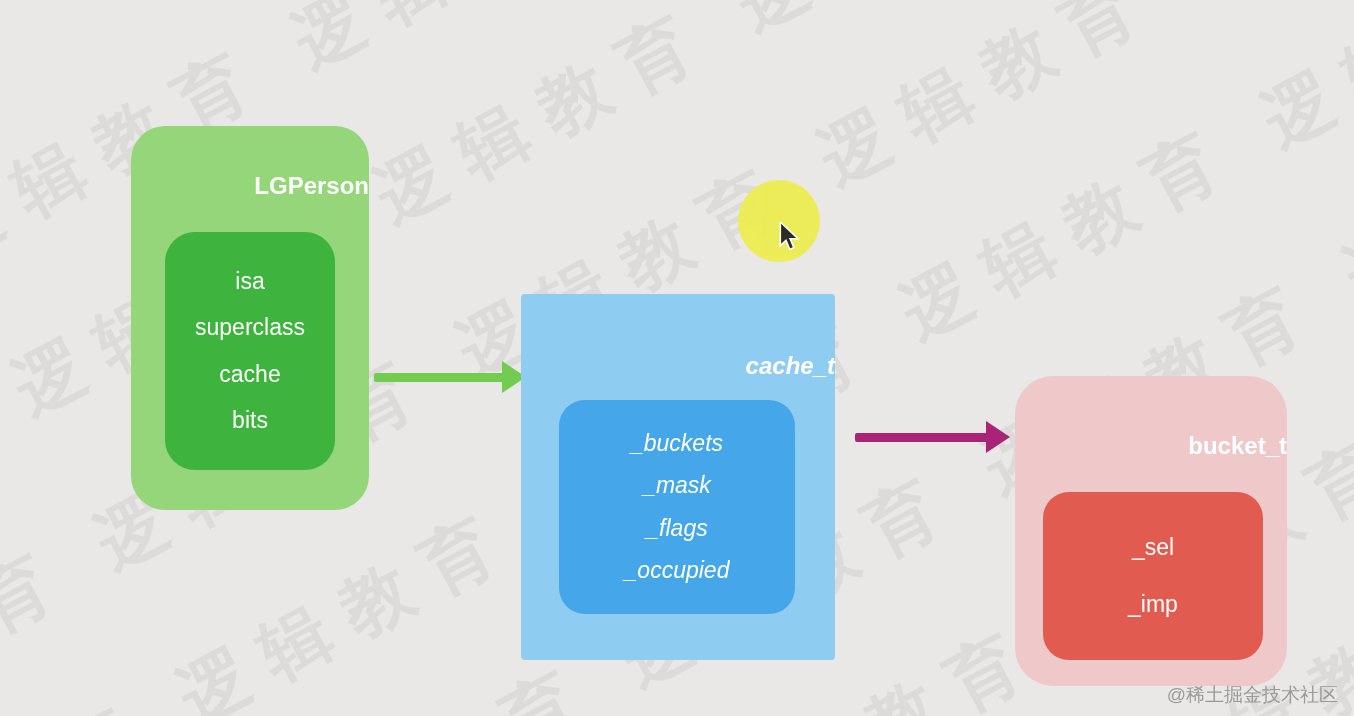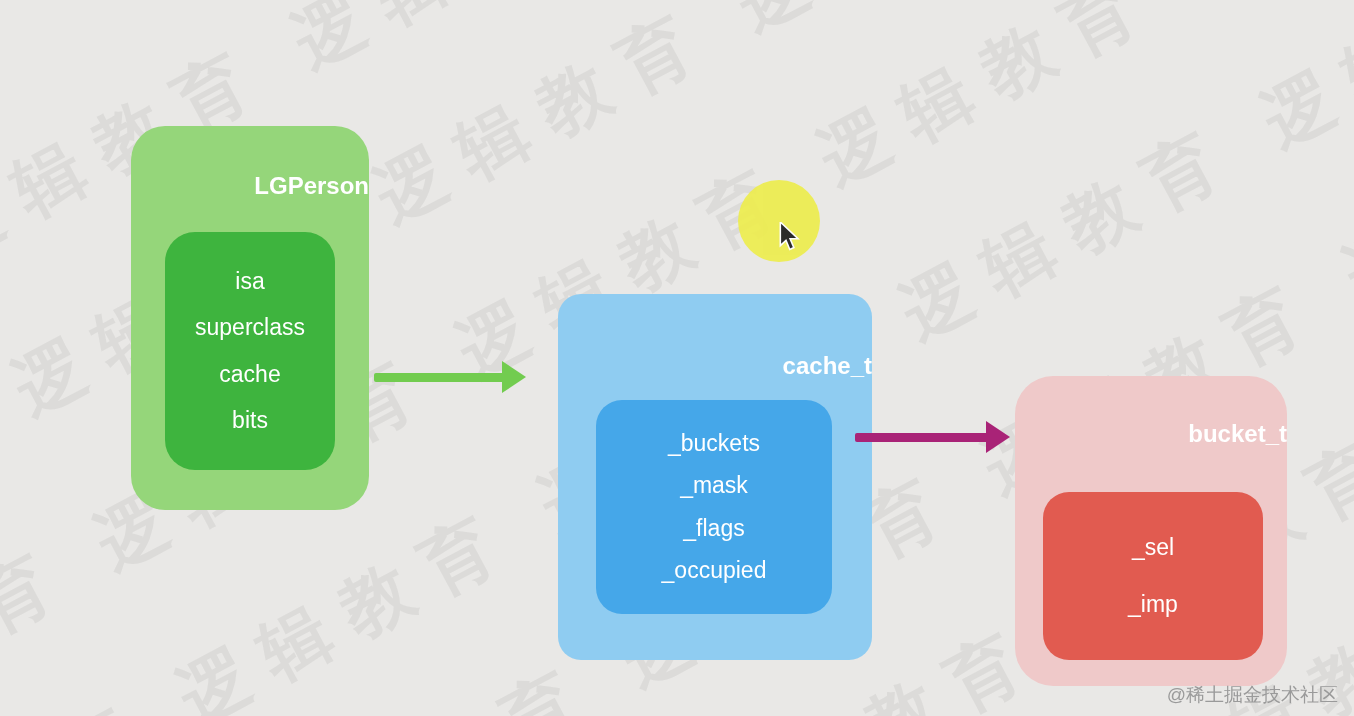--- a/index.html
+++ b/index.html
@@ -39,33 +39,34 @@
   .lgperson-box{
     left:131px;top:126px;width:238px;height:384px;border-radius:34px;
     background:var(--lgperson-outer);
   }
   .lgperson-box .box-label{top:46px;}
   .lgperson-inner{
     left:34px;top:106px;width:170px;height:238px;border-radius:30px;
     background:var(--lgperson-inner);padding:14px 0;box-sizing:border-box;
   }
   .cache-box{
-    left:558px;top:294px;width:314px;height:366px;border-radius:23px;
+    left:521px;top:294px;width:314px;height:366px;border-radius:4px;
     background:var(--cache-outer);
+    font-style:italic;
   }
   .cache-box .box-label{top:58px;}
   .cache-inner{
     left:38px;top:106px;width:236px;height:214px;border-radius:26px;
     background:var(--cache-inner);padding:12px 1px;box-sizing:border-box;
   }
   .bucket-box{
     left:1015px;top:376px;width:272px;height:310px;border-radius:38px;
     background:var(--bucket-outer);
   }
-  .bucket-box .box-label{top:44px;}
+  .bucket-box .box-label{top:56px;}
   .bucket-inner{
     left:28px;top:116px;width:220px;height:168px;border-radius:26px;
     background:var(--bucket-inner);padding:10px 0;box-sizing:border-box;
   }
   
   .arrow{position:absolute;height:32px;}
   .arrow .shaft{position:absolute;top:12px;height:9px;border-radius:2px;}
   .arrow .head{
     position:absolute;top:0;width:0;height:0;
     border-top:16px solid transparent;border-bottom:16px solid transparent;

